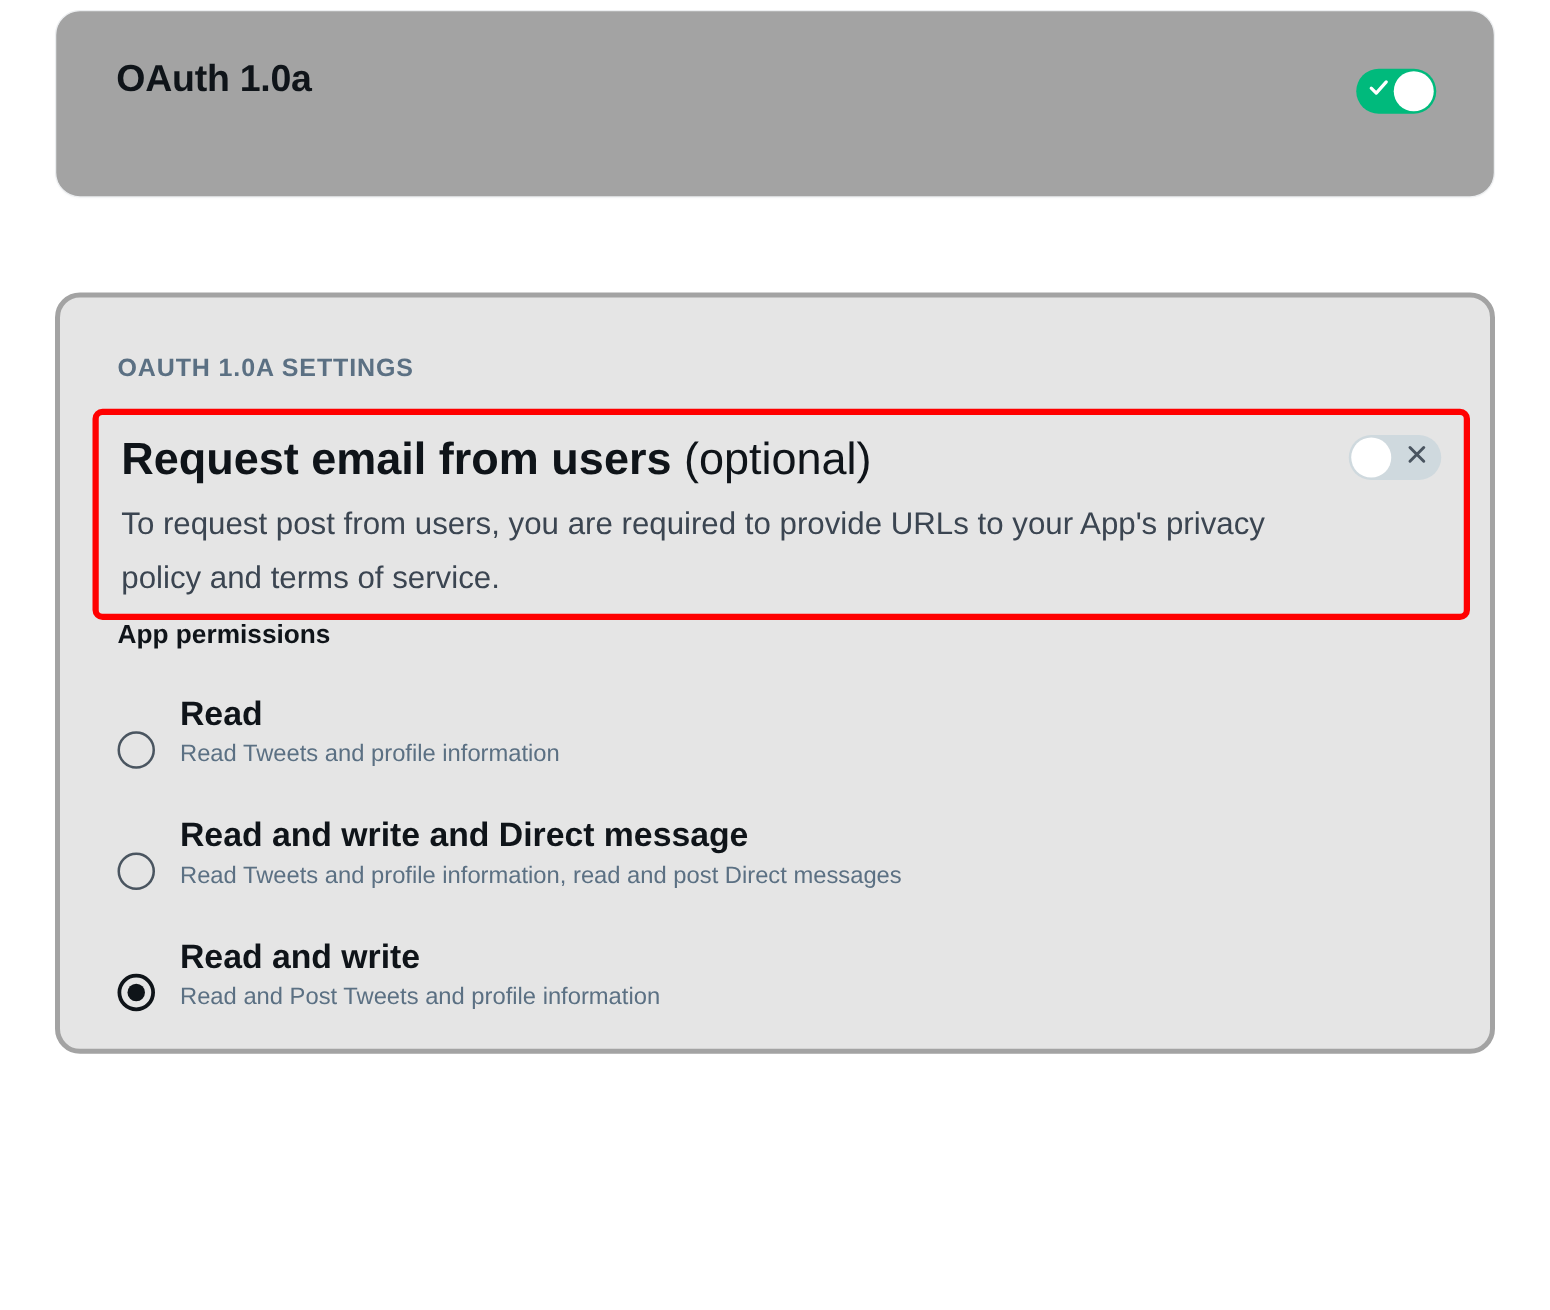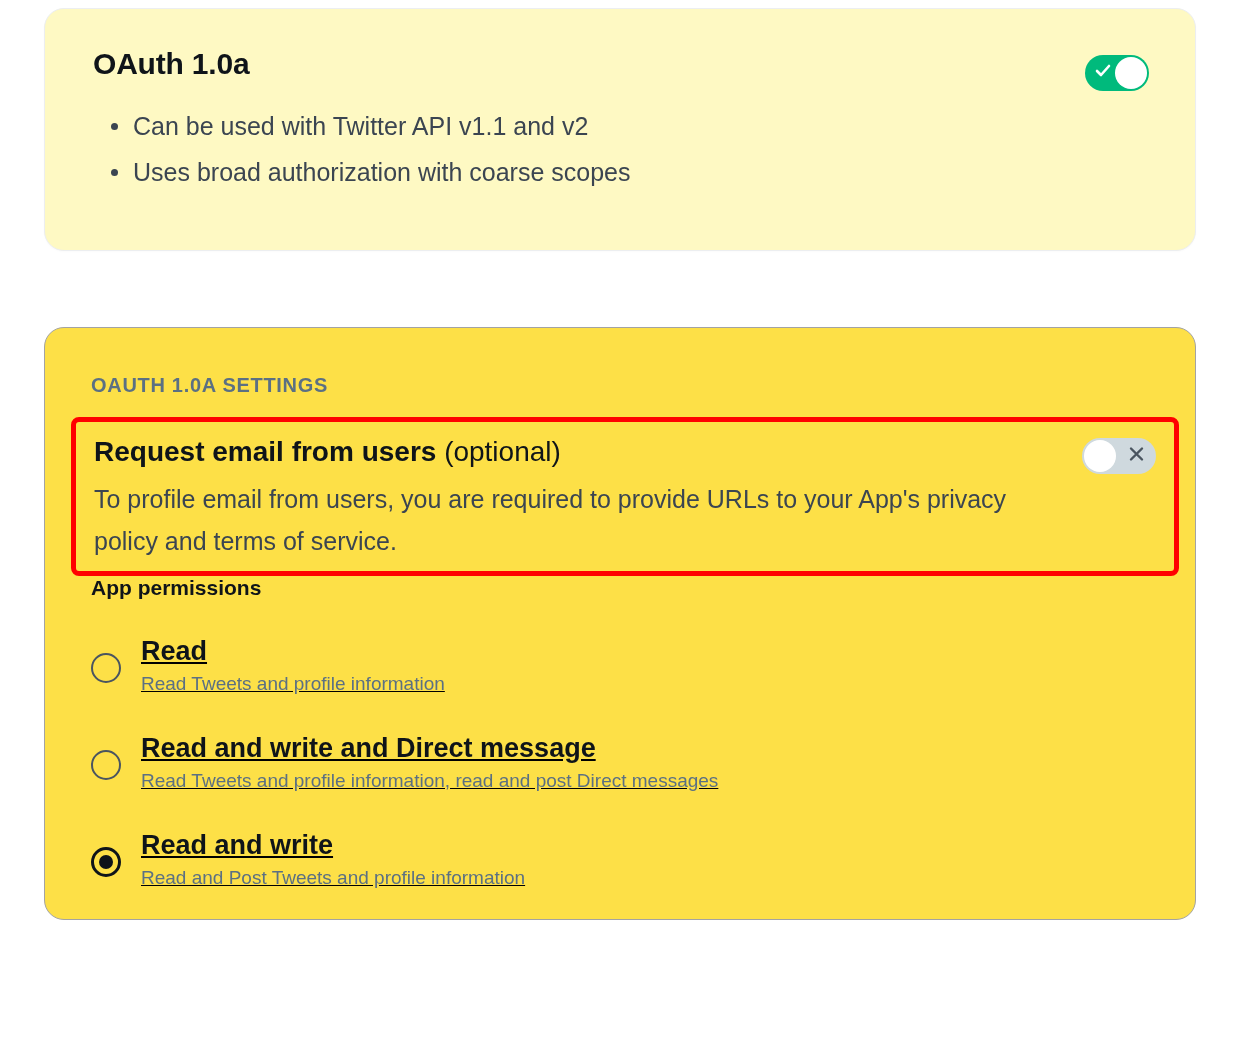--- a/index.html
+++ b/index.html
@@ -7,21 +7,21 @@
   font-family: -apple-system, BlinkMacSystemFont, "Segoe UI", Helvetica, Arial, sans-serif;
   background: #ffffff;
   width: 1240px;
   height: 1048px;
   overflow: hidden;
 }
 .container {
   padding: 8px 44px 0 44px;
 }
 .card-top {
-  background: #fef9c3;
+  background: #a3a3a3;
   border: 1px solid #eceef0;
   border-radius: 20px;
   padding: 38px 48px 54px 48px;
   box-shadow: 0 1px 2px rgba(0,0,0,0.02);
   position: relative;
 }
 .card-top h2 {
   font-size: 30px;
   font-weight: 800;
   color: #0f1419;
@@ -70,23 +70,23 @@
   right: 2px;
   top: 2px;
   width: 32px;
   height: 32px;
   background: #ffffff;
   border-radius: 50%;
 }
 
 .card-settings {
   margin-top: 76px;
-  background: #fde047;
+  background: #e5e5e5;
   border-radius: 20px;
-  border: 1px solid #a3a3a3;
+  border: 4px solid #a3a3a3;
   padding: 46px 36px 30px 46px;
   position: relative;
 }
 .settings-label {
   font-size: 20px;
   font-weight: 800;
   color: #5b7083;
   letter-spacing: 0.7px;
   margin-bottom: 20px;
 }
@@ -97,21 +97,21 @@
   margin: 0 -20px 0 -20px;
   position: relative;
 }
 .req-row {
   display: flex;
   justify-content: space-between;
   align-items: flex-start;
   gap: 20px;
 }
 .req-title {
-  font-size: 28px;
+  font-size: 36px;
   color: #0f1419;
   font-weight: 400;
 }
 .req-title strong {
   font-weight: 800;
 }
 .req-desc {
   font-size: 25px;
   color: #3b4551;
   line-height: 1.7;
@@ -150,24 +150,23 @@
   color: #0f1419;
   margin-bottom: 36px;
 }
 .radio-group {
   display: flex;
   flex-direction: column;
   gap: 38px;
 }
 .radio-item {
   display: flex;
-  align-items: center;
+  align-items: flex-end;
   gap: 20px;
   cursor: pointer;
-  text-decoration: underline;
 }
 .radio-outer {
   width: 30px;
   height: 30px;
   border: 2.5px solid #4a5560;
   border-radius: 50%;
   flex-shrink: 0;
   margin-top: 6px;
   position: relative;
 }
@@ -197,45 +196,41 @@
   margin-top: 6px;
 }
 </style>
 </head>
 <body>
 
 <div class="container">
 
   <div class="card-top">
     <h2>OAuth 1.0a</h2>
-    <ul class="bullet-list">
-      <li>Can be used with Twitter API v1.1 and v2</li>
-      <li>Uses broad authorization with coarse scopes</li>
-    </ul>
     <div class="toggle-on">
       <span class="check">
         <svg width="16" height="16" viewBox="0 0 16 16">
             <path d="M2 8 L6 12 L14 3" stroke="#ffffff" stroke-width="2.6" fill="none" stroke-linecap="round" stroke-linejoin="round"></path>
           </svg>
       </span>
       <span class="knob"></span>
     </div>
   </div>
 
   <div class="card-settings">
     <div class="settings-label">OAUTH 1.0A SETTINGS</div>
 
     <div class="highlight-box">
       <div class="req-row">
         <div>
           <div class="req-title">
             <strong>Request email from users</strong>
             <span> </span><span>(optional)</span>
           </div>
-          <div class="req-desc">To profile email from users, you are required to provide URLs to your App's privacy policy and terms of service.</div>
+          <div class="req-desc">To request post from users, you are required to provide URLs to your App's privacy policy and terms of service.</div>
         </div>
         <div class="toggle-off">
           <span class="knob"></span>
           <span class="x">
             <svg width="15" height="15" viewBox="0 0 15 15">
                 <path d="M2 2 L13 13 M13 2 L2 13" stroke="#4a5560" stroke-width="2.4" stroke-linecap="round"></path>
               </svg>
           </span>
         </div>
       </div>

